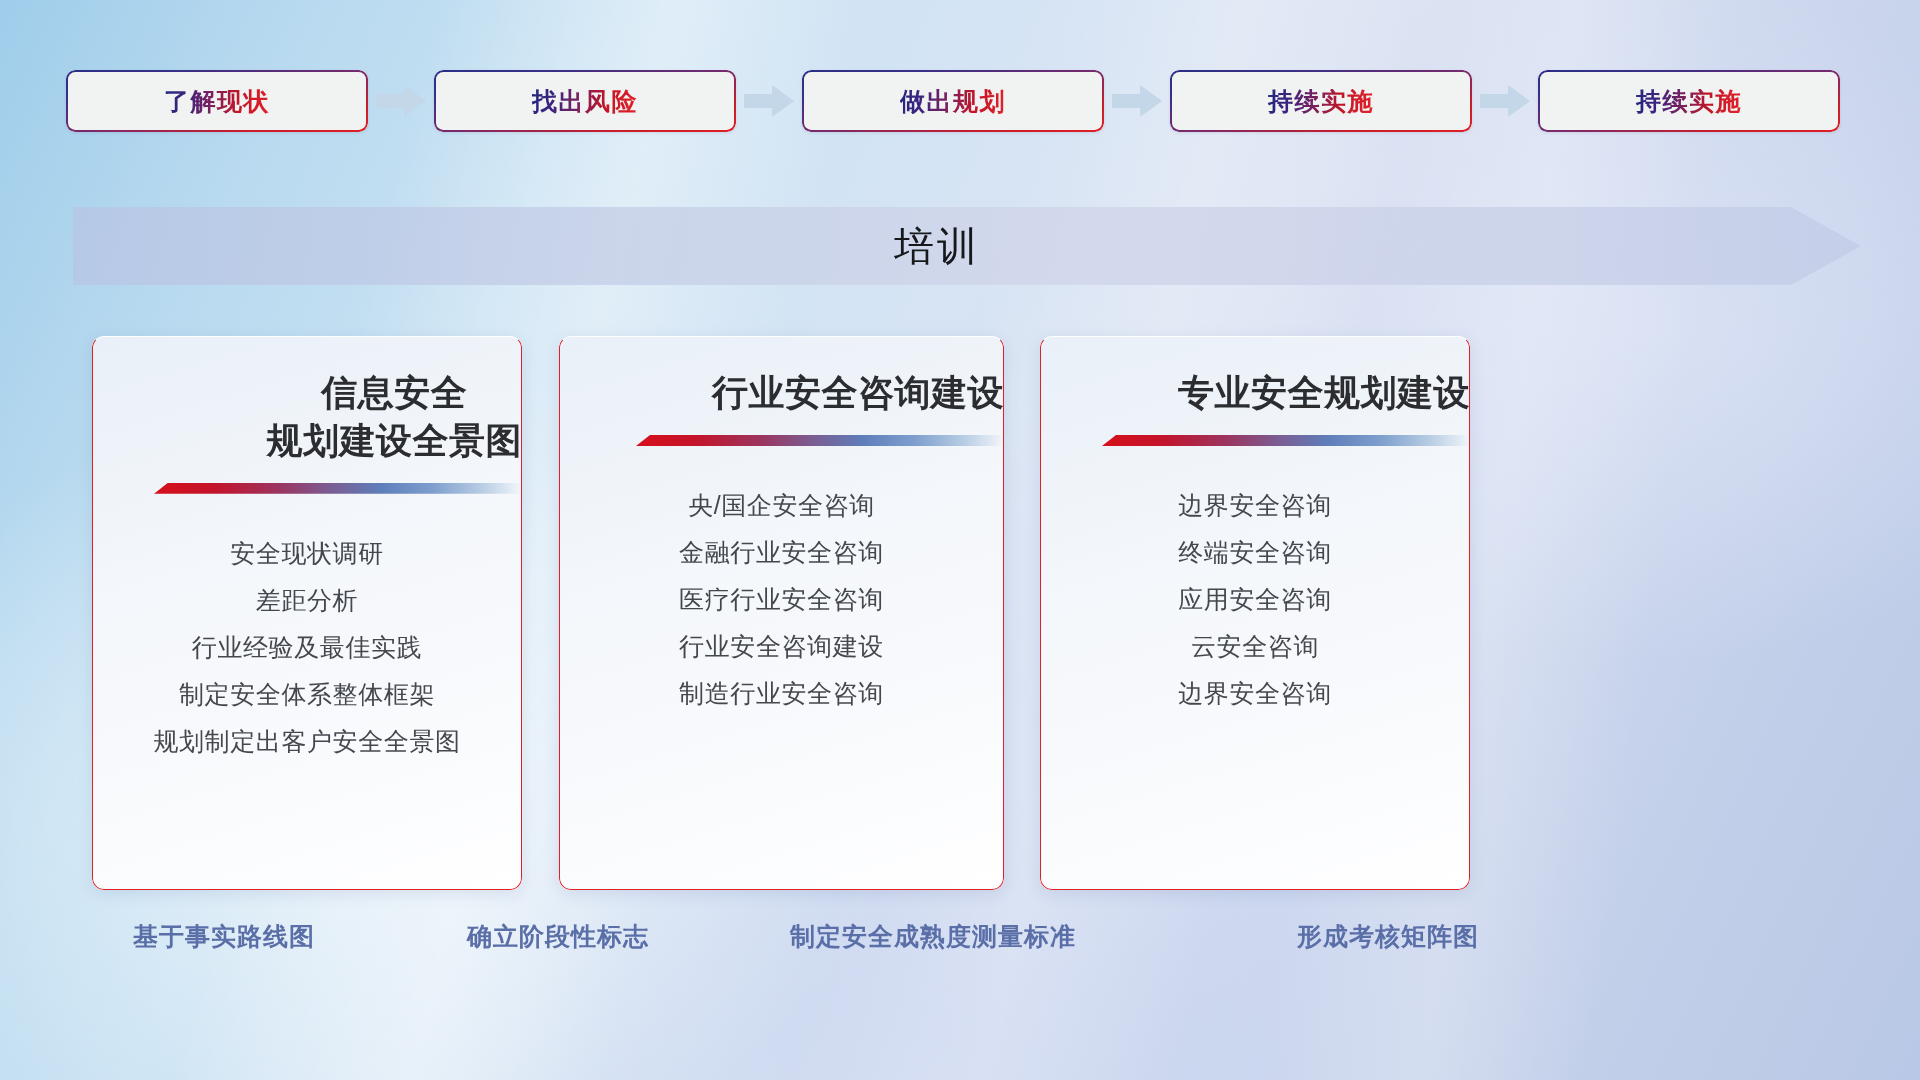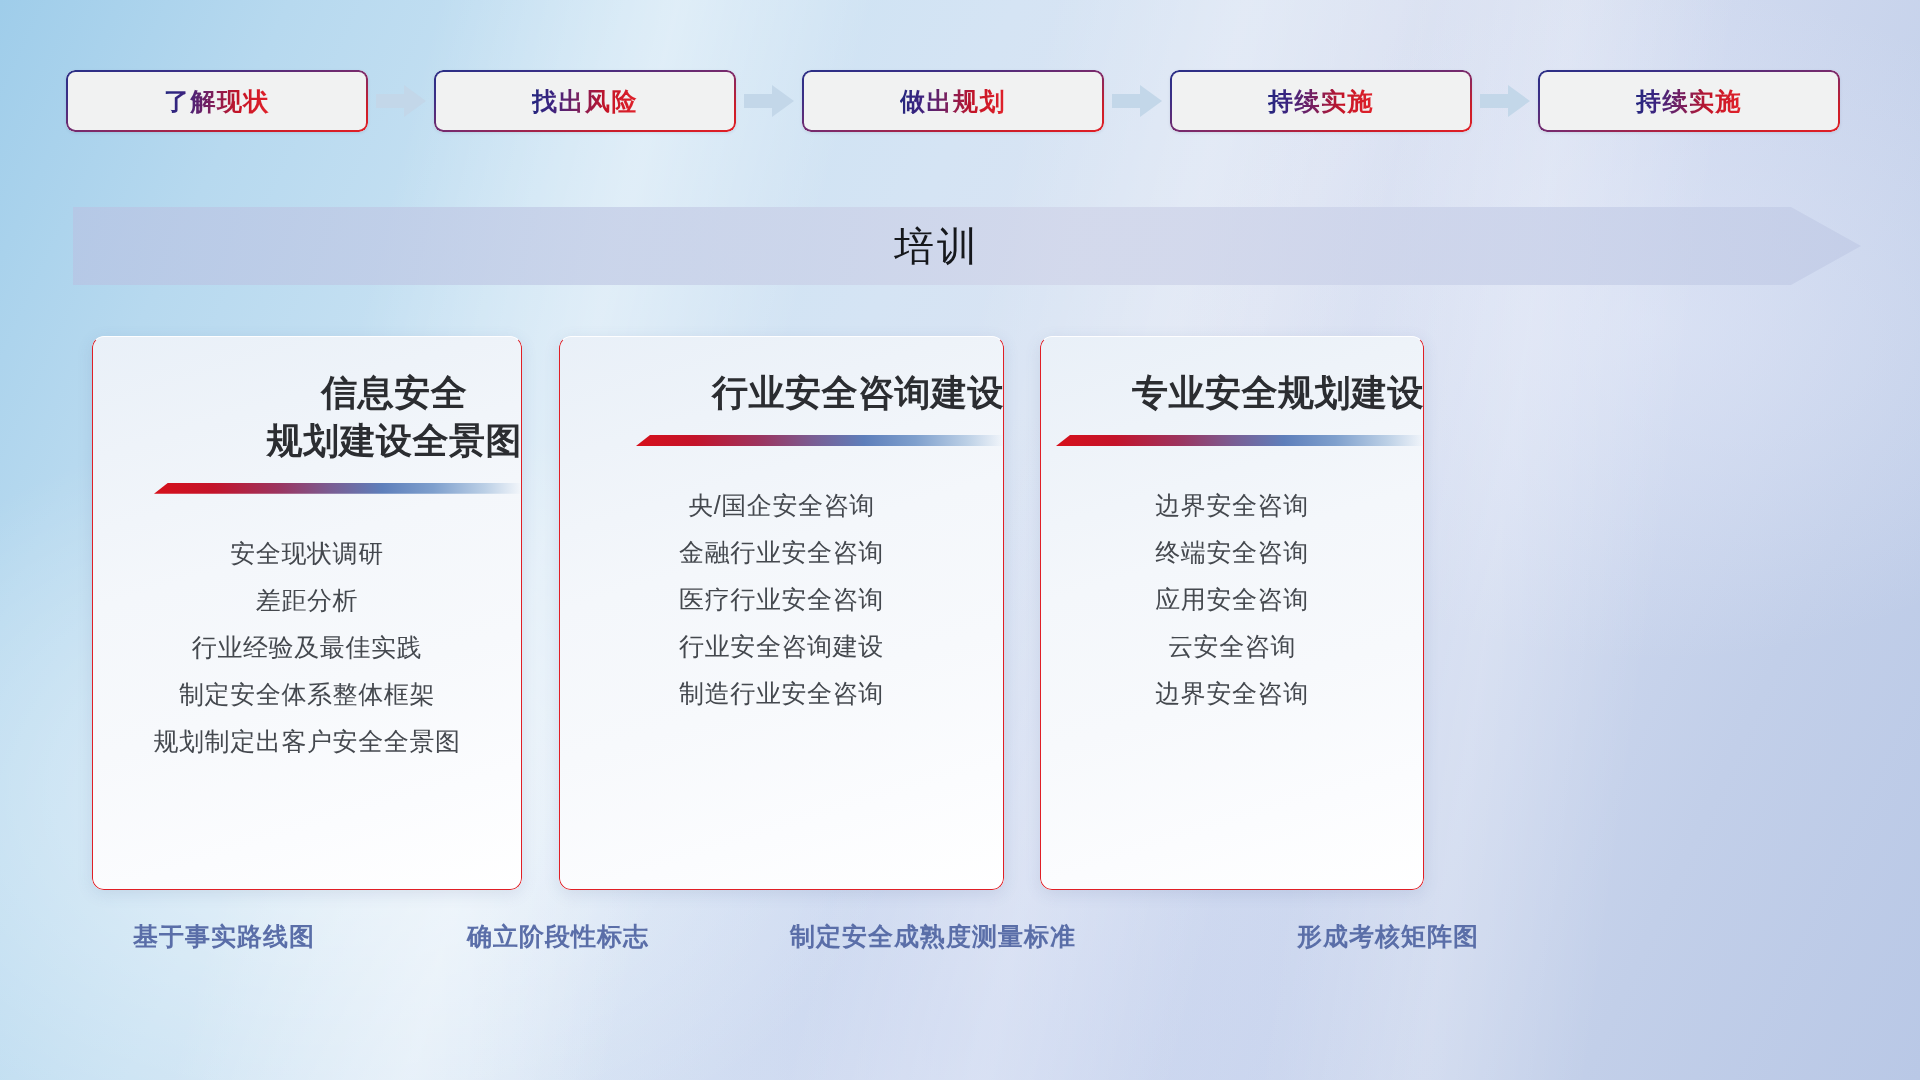--- a/index.html
+++ b/index.html
@@ -162,21 +162,21 @@
     border: 1.8px solid transparent;
     border-bottom-color: #e01f26;
     border-left-color: #e01f26;
     border-right-color: #e01f26;
     border-top-color: rgba(255,255,255,0.92);
     -webkit-mask: none;
     pointer-events: none;
   }
   .card-1 { left: 92px;   width: 430px; }
   .card-2 { left: 559px;  width: 445px; }
-  .card-3 { left: 1040px; width: 384px; }
+  .card-3 { left: 1040px; width: 430px; }
 
   .card-inner {
     position: relative;
     z-index: 2;
     height: 100%;
     display: flex;
     flex-direction: column;
     align-items: flex-end;
   }
   .card-title {

